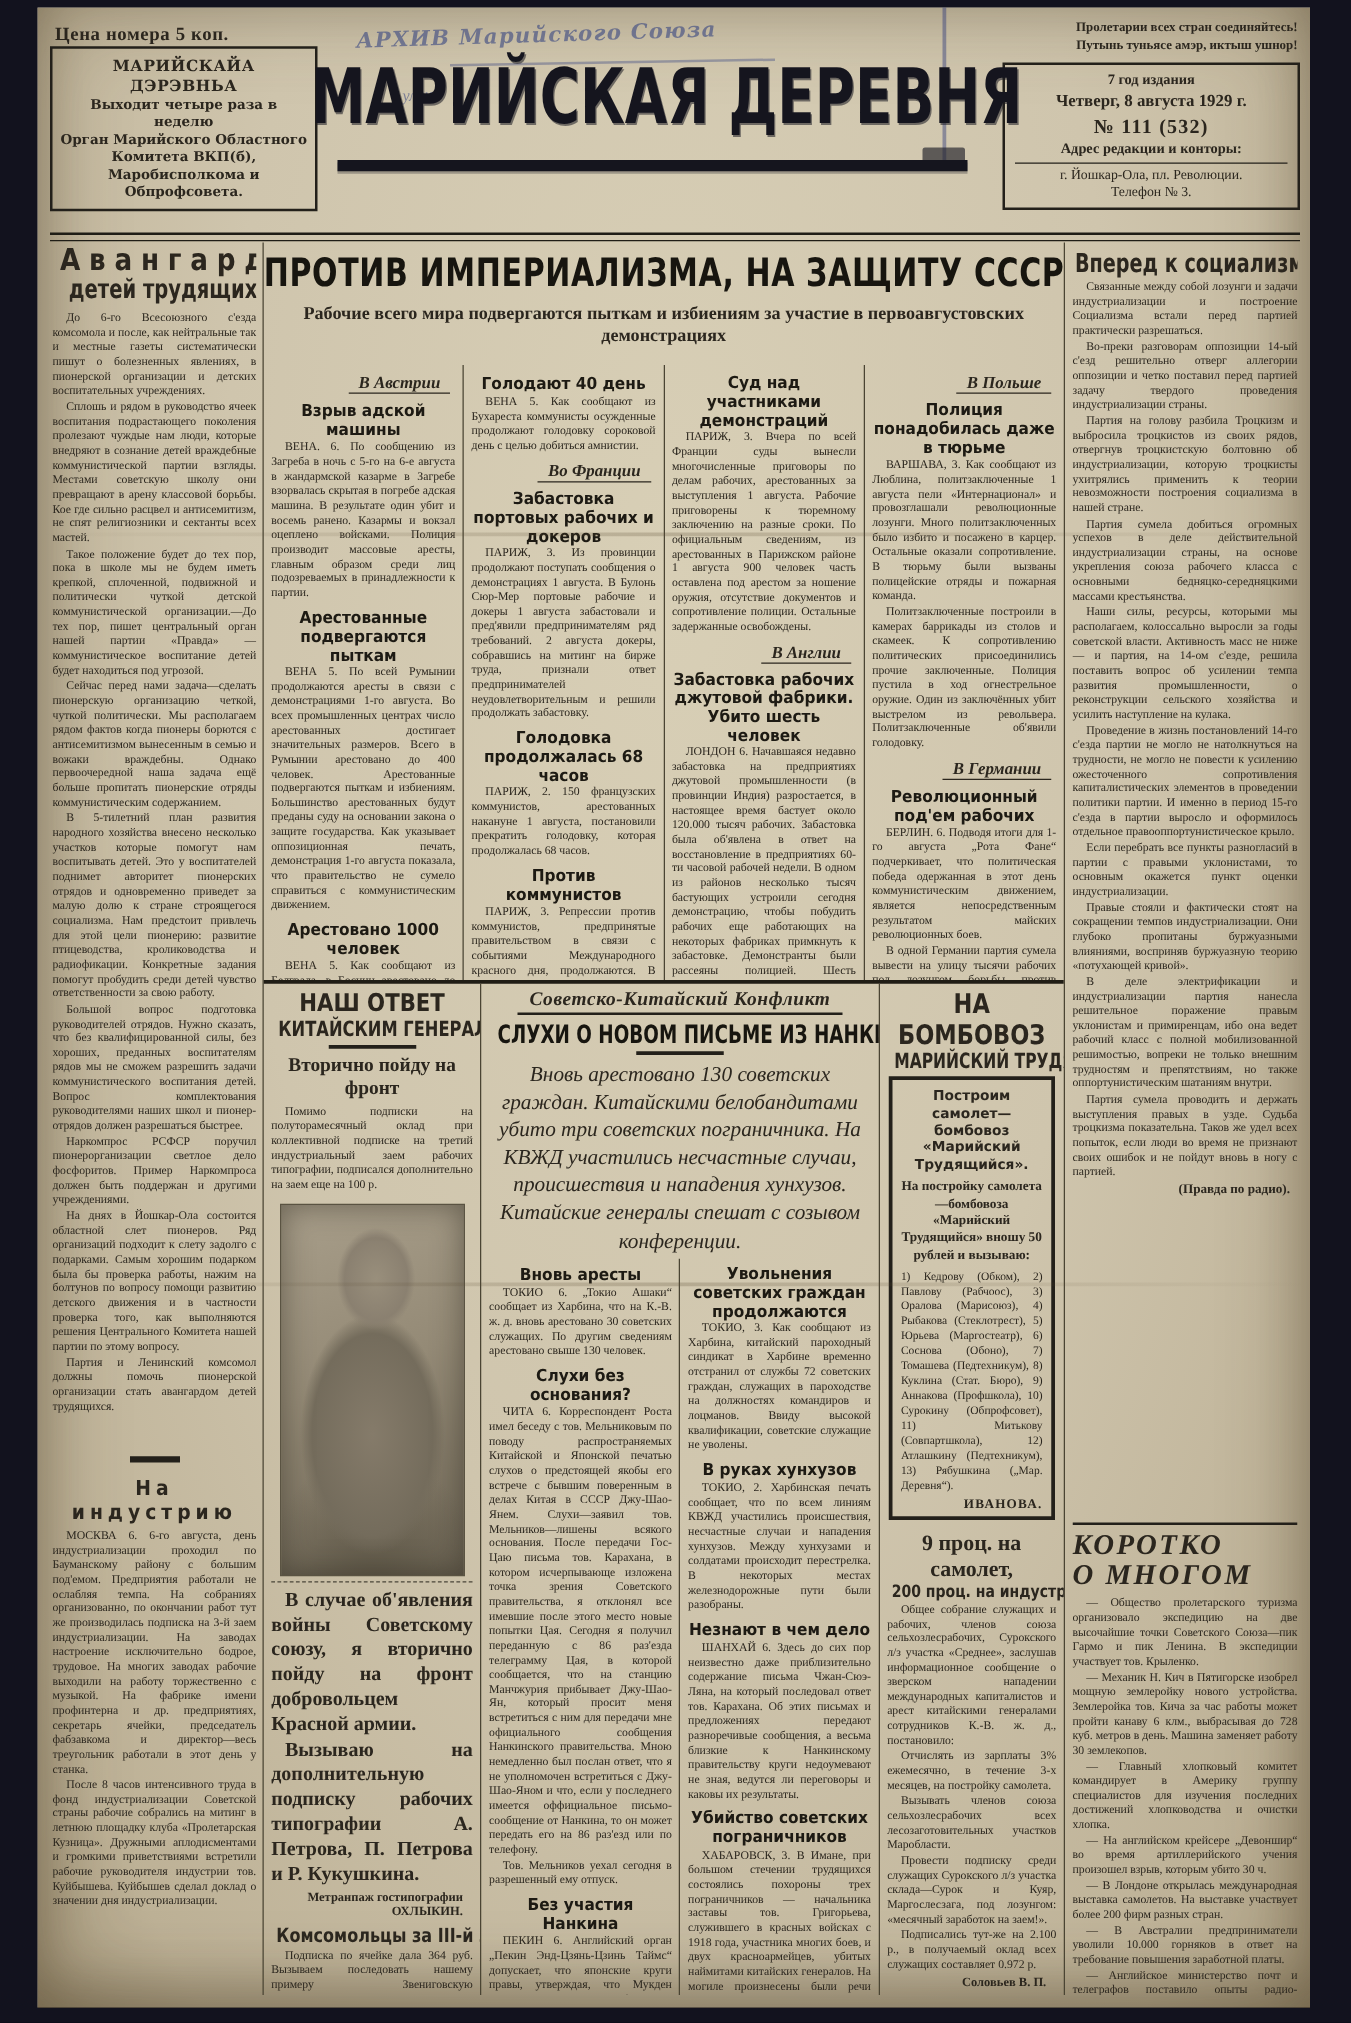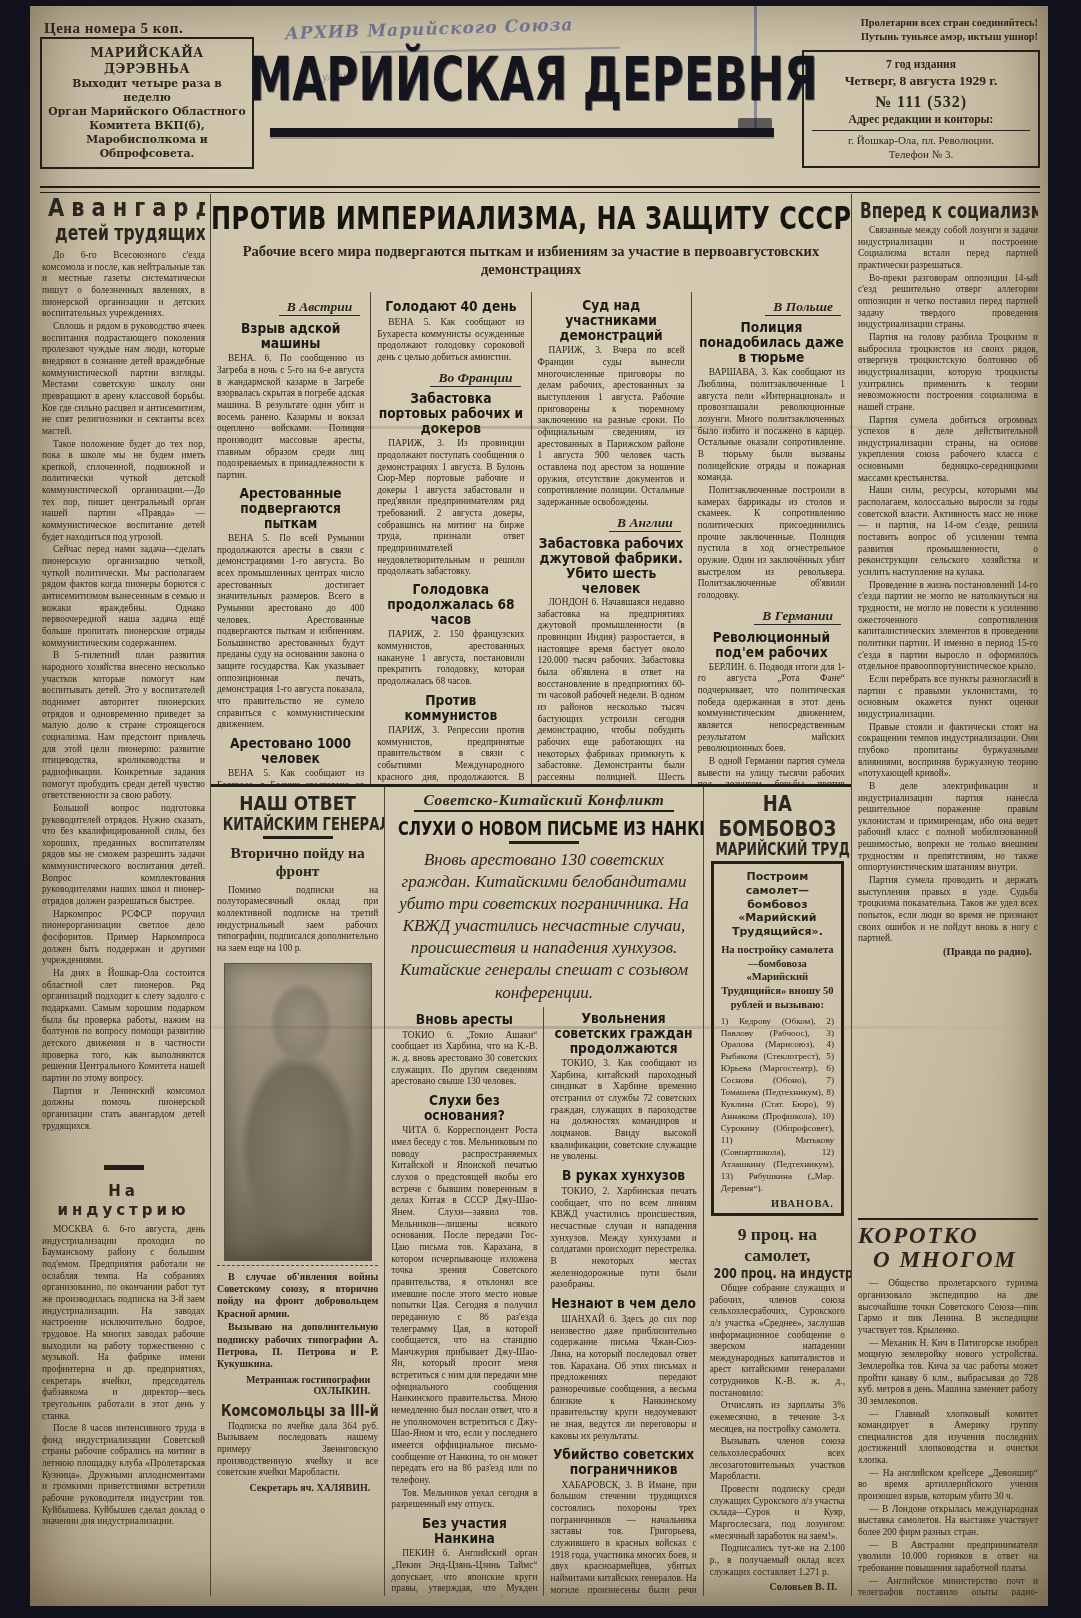--- a/index.html
+++ b/index.html
@@ -100,21 +100,21 @@
          transform:scale(.93,1.2);margin:0 0 2px;}
   .front-t{font-weight:bold;font-size:15.5px;text-align:center;line-height:1.2;margin:2px 0 4px;font-family:"Liberation Serif",serif;}
   .photo{width:146px;height:296px;margin:8px auto 4px;border:1px solid #5a5342;
          background:
            radial-gradient(46px 60px at 52% 20%,#998f7c 0%,#8a8070 55%,rgba(0,0,0,0) 68%),
            radial-gradient(78px 130px at 50% 62%,#857b6a 0%,#746c5c 62%,rgba(0,0,0,0) 74%),
            radial-gradient(130px 170px at 50% 108%,#5e5747 0%,rgba(0,0,0,0) 72%),
            linear-gradient(160deg,#a89e8a 0%,#948a76 45%,#6e6656 100%);
          box-shadow:inset 0 0 24px rgba(40,35,25,.5);}
   .caption{border-top:1px dashed #4a4538;padding-top:5px;}
-  .caption p{font-weight:bold;font-size:10px;font-family:Liberation Serif, serif;}
+  .caption p{font-weight:bold;font-size:16px;font-family:Liberation Serif, serif;}
   .koms-t{font-family:"DejaVu Sans",sans-serif;font-weight:800;font-size:13.5px;text-align:center;
           white-space:nowrap;transform:scale(.95,1.15);margin:6px 0 3px;}
 
   
   .china-kick{font-style:italic;font-weight:bold;font-size:15.5px;border-bottom:2px solid #23201a;
               display:inline-block;padding:0 10px 1px;letter-spacing:.5px;}
   .china-t{font-family:"DejaVu Sans",sans-serif;font-weight:800;font-size:15px;white-space:nowrap;
            transform:scale(.98,1.35);margin:7px 0 2px;color:#17150f;}
 
   
@@ -131,21 +131,21 @@
   .nine-t2{font-family:"DejaVu Sans",sans-serif;font-weight:800;font-size:11.8px;text-align:center;
            white-space:nowrap;transform:scale(.95,1.15);margin:0 0 3px;}
 
   
   .fw-t{font-family:"DejaVu Sans",sans-serif;font-weight:800;font-size:16px;white-space:nowrap;
         transform:scale(.96,1.3);transform-origin:left top;margin:4px 0 8px;padding-left:2px;}
   .ra1{height:1022px;overflow:hidden;}
   .korotko{flex:1;overflow:hidden;}
   .kor-t{font-style:italic;font-weight:bold;font-size:23px;letter-spacing:2px;line-height:1.05;
          font-family:"Liberation Serif",serif;margin:2px 0 6px;}
-  .kor-t .l2{display:block;text-align:center;padding-right:6px;}
+  .kor-t .l2{display:block;text-align:left;padding-right:6px;}
   .kor-rule{border-top:2px solid #23201a;margin:2px 0 4px;}
   .pr-radio{text-align:right;font-weight:bold;font-size:10.5px;padding-right:6px;}
 </style>
 </head>
 <body>
 
 <div class="page">
   <div class="paper">
 
     <div class="stamp-arc">АРХИВ Марийского Союза</div>
@@ -359,21 +359,21 @@
               <div class="bl">1) Кедрову (Обком), 2) Павлову (Рабчоос), 3) Оралова (Марисоюз), 4) Рыбакова (Стеклотрест), 5) Юрьева (Маргостеатр), 6) Соснова (Обоно), 7) Томашева (Педтехникум), 8) Куклина (Стат. Бюро), 9) Аннакова (Профшкола), 10) Сурокину (Обпрофсовет), 11) Митькову (Совпартшкола), 12) Атлашкину (Педтехникум), 13) Рябушкина („Мар. Деревня“).</div>
               <div class="bs">ИВАНОВА.</div>
             </div>
             <div class="nine-t1">9 проц. на самолет,</div>
             <div class="nine-t2">200 проц. на индустриализацию</div>
             <div class="paras">
                 <p>Общее собрание служащих и рабочих, членов союза сельхозлесрабочих, Сурокского л/з участка «Среднее», заслушав информационное сообщение о зверском нападении международных капиталистов и арест китайскими генералами сотрудников К.-В. ж. д., постановило:</p>
                 <p>Отчислять из зарплаты 3% ежемесячно, в течение 3-х месяцев, на постройку самолета.</p>
                 <p>Вызывать членов союза сельхозлесрабочих всех лесозаготовительных участков Маробласти.</p>
                 <p>Провести подписку среди служащих Сурокского л/з участка склада—Сурок и Куяр, Маргослесзага, под лозунгом: «месячный заработок на заем!».</p>
-                <p>Подписались тут-же на 2.100 р., в получаемый оклад всех служащих составляет 1.271 р.</p>
+                <p>Подписались тут-же на 2.100 р., в получаемый оклад всех служащих составляет 0.972 р.</p>
               </div>
             <div class="sig">Соловьев В. П.</div>
 
           </div>
         </div>
       </div>
 
       <div class="strip-r">
         <div class="ra1">
           <div class="fw-t">Вперед к социализму</div>

